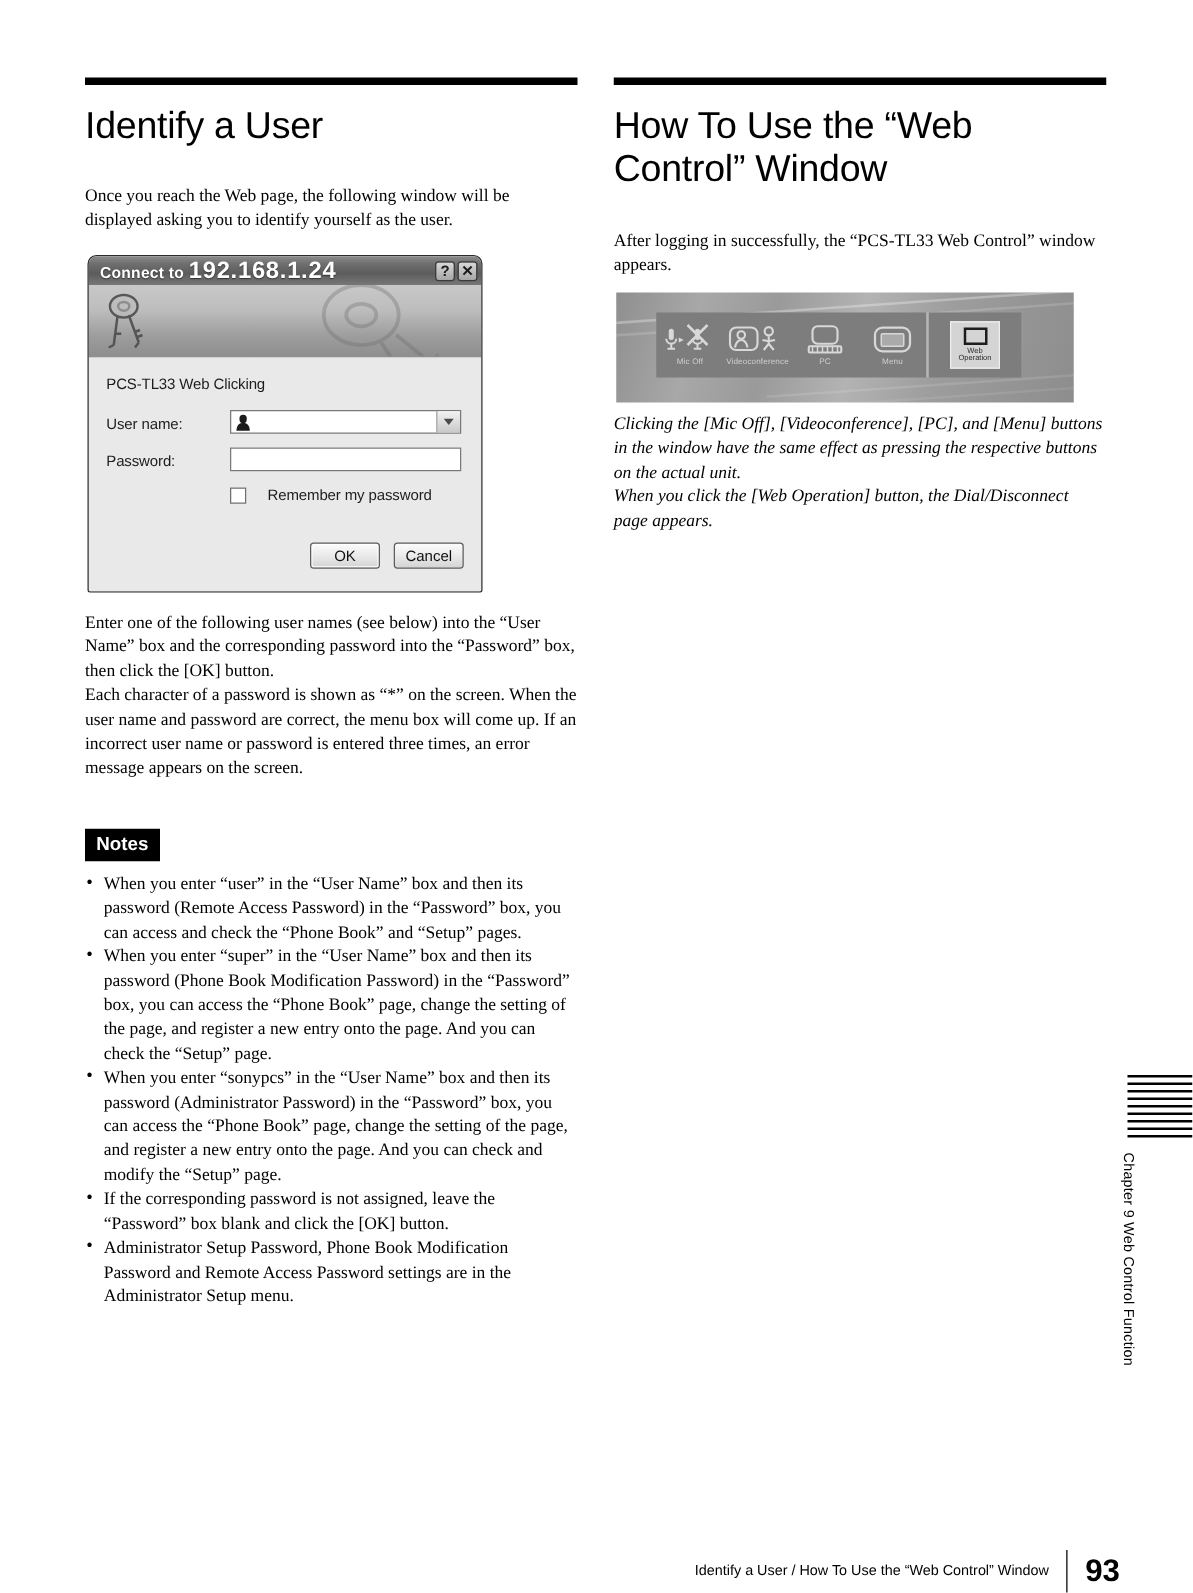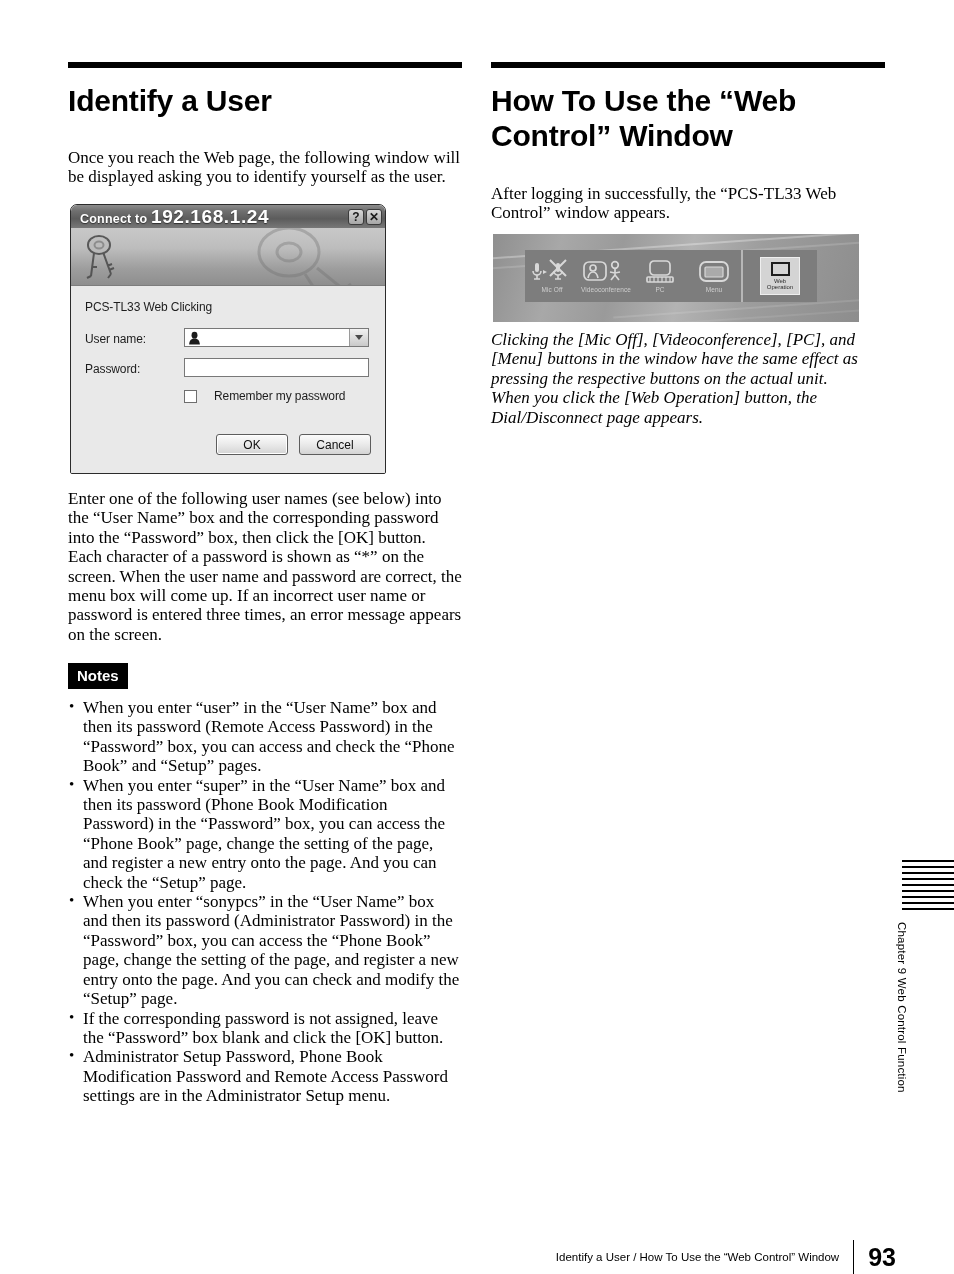--- a/index.html
+++ b/index.html
@@ -28,31 +28,31 @@
   .col-right { left: 491px; }
 
   .head-rule {
     height: 6px;
     background: #000;
     width: 100%;
   }
 
   h1.section-title {
     font-family: "Liberation Sans", sans-serif;
-    font-weight: bold;
+    font-weight: normal;
     font-size: 30px;
     line-height: 1.16;
     letter-spacing: -0.2px;
     margin: 16px 0 0 0;
     padding: 0;
   }
 
   p.body, li.body {
     font-family: "Liberation Serif", serif;
-    font-size: 17px;
+    font-size: 14px;
     line-height: 19.4px;
     margin: 0;
     text-align: left;
   }
   p.body { margin-top: 0; }
 
   .gap-after-title-left  { height: 29px; }
   .gap-after-title-right { height: 30px; }
 
   
@@ -225,21 +225,21 @@
   .xp-buttons {
     position: absolute;
     left: 0; right: 0;
     top: 148px;
     display: flex;
     justify-content: flex-end;
     gap: 11px;
     padding-right: 14px;
   }
   .xp-button {
-    width: 72px; height: 21px;
+    width: 56px; height: 21px;
     border: 1px solid #5d5d5d;
     border-radius: 3px;
     background: linear-gradient(to bottom, #fbfbfb 0%, #ececec 45%, #d4d4d4 100%);
     font-size: 12px;
     color: #101010;
     display: flex; align-items: center; justify-content: center;
     box-sizing: border-box;
   }
   .xp-button.default { box-shadow: inset 0 0 0 1px #ffffff; }
 

